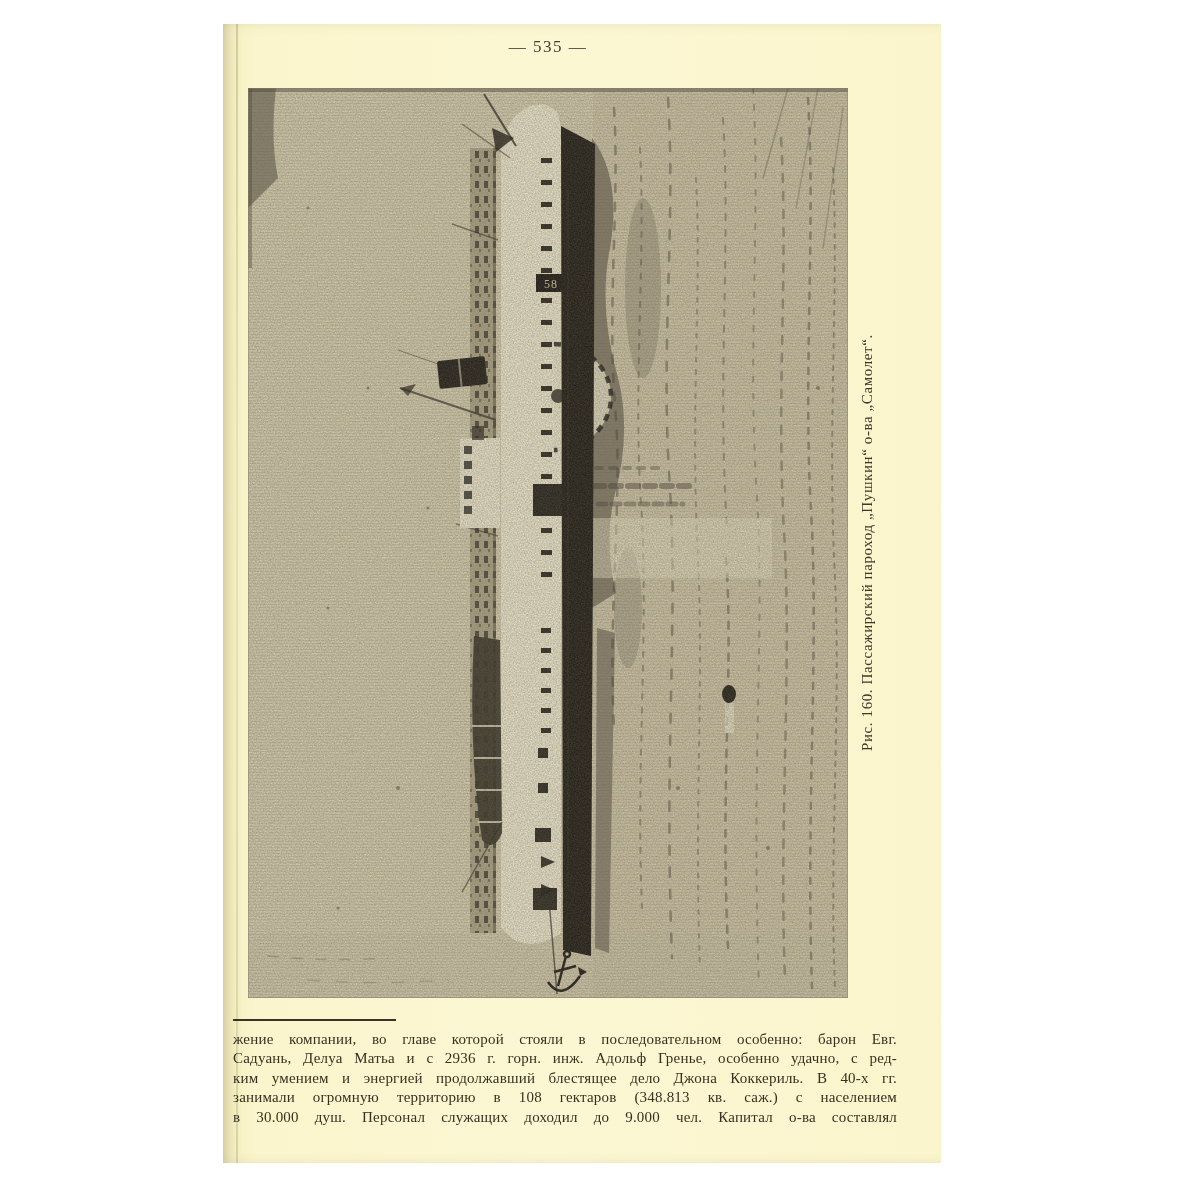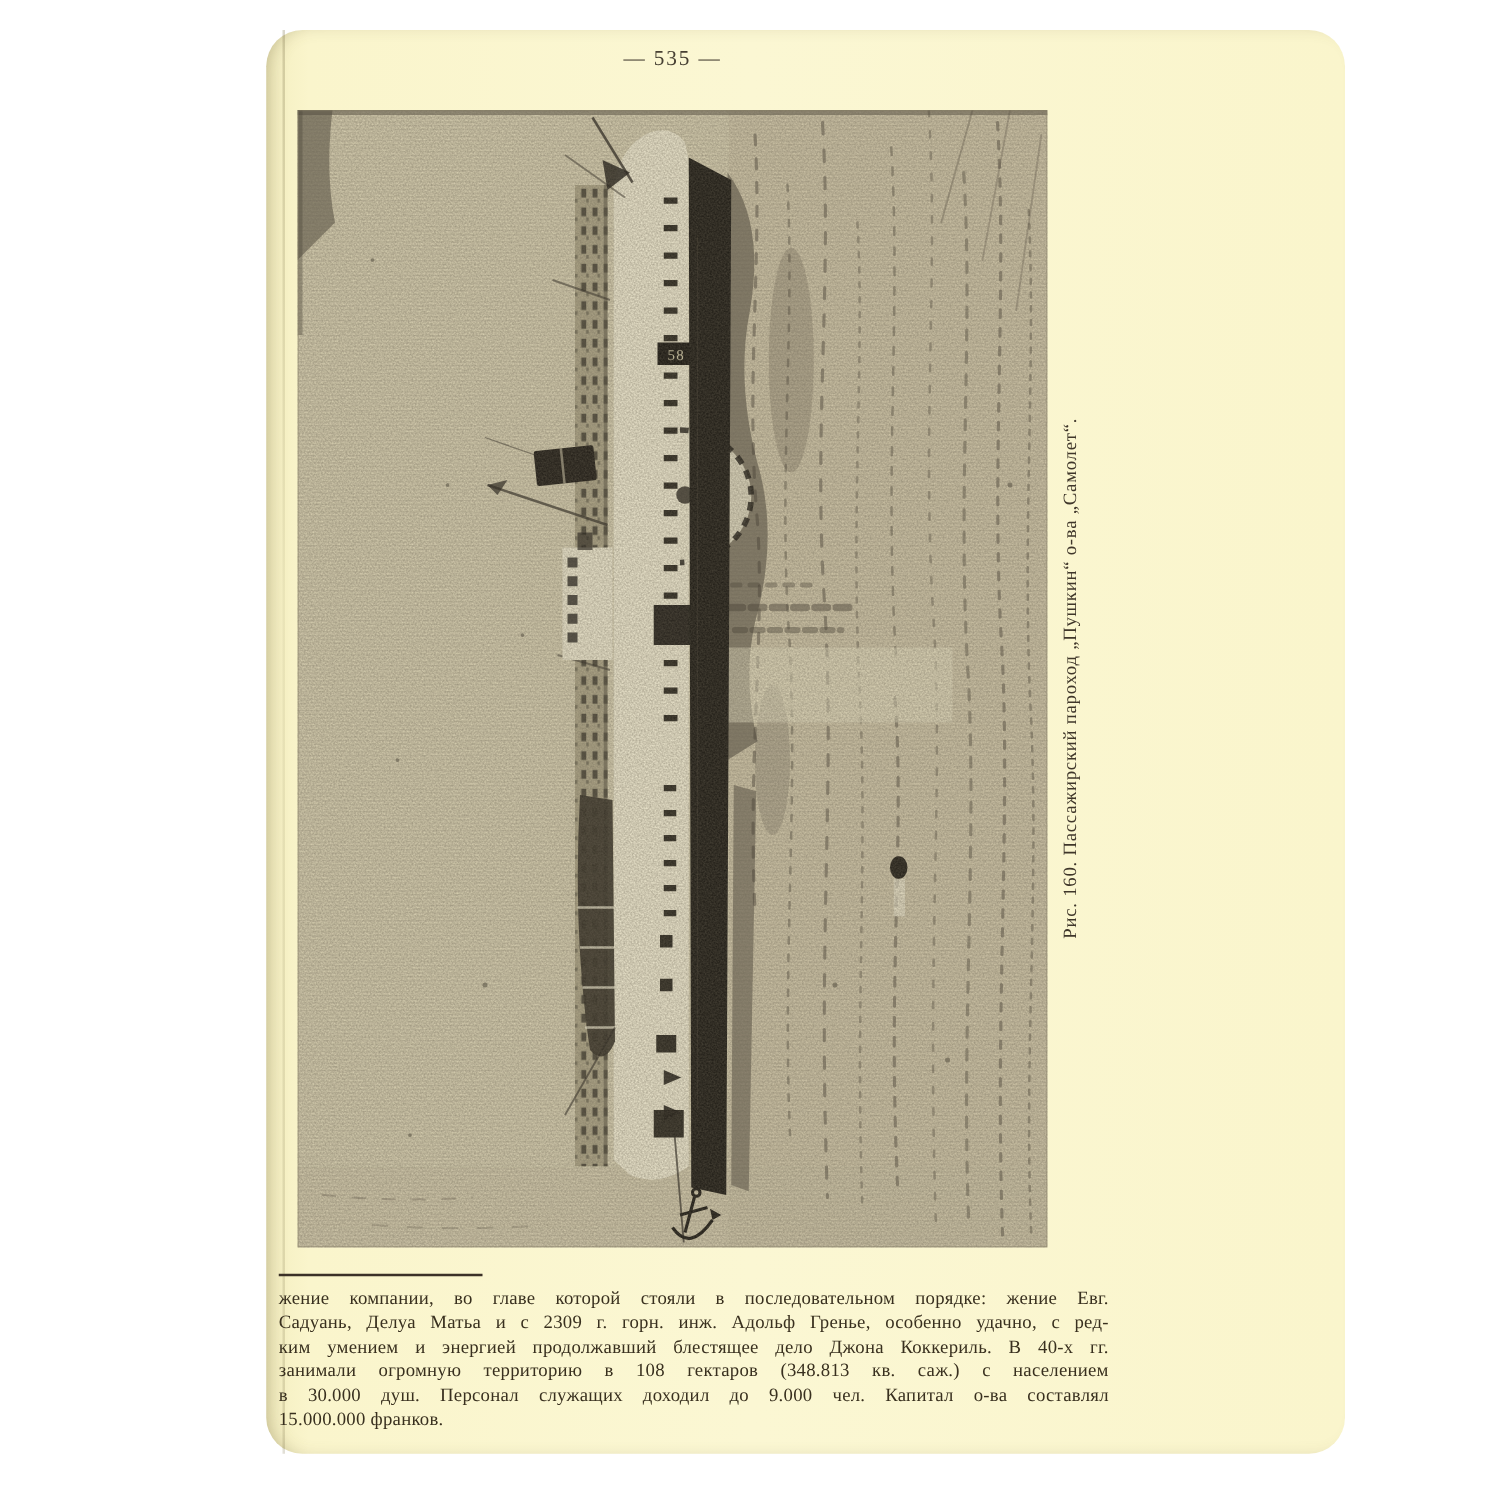--- a/index.html
+++ b/index.html
@@ -1,20 +1,20 @@
 <!DOCTYPE html>
 <html><head>
 <meta charset="utf-8">
 <style>
   html,body{margin:0;padding:0;background:#ffffff;}
   .canvas{position:relative;width:1200px;height:1200px;background:#ffffff;overflow:hidden;
           font-family:"Liberation Serif","DejaVu Serif",serif;color:#3b3127;}
-  .page{position:absolute;left:213px;top:24px;width:863px;height:1139px;
+  .page{position:absolute;left:223px;top:24px;width:718px;height:1139px;
         background:linear-gradient(90deg,#f4eec0 0px,#faf5cc 34px,#fbf7d3 45%,#faf5cc 100%);
-        box-shadow:inset 8px 0 16px -8px rgba(110,100,60,.45);border-radius:29px;}
+        box-shadow:inset 8px 0 16px -8px rgba(110,100,60,.45);}
   .page::before{content:"";position:absolute;left:13px;top:0;width:2px;height:100%;
         background:linear-gradient(180deg,rgba(120,110,70,.28),rgba(120,110,70,.08) 40%,rgba(120,110,70,.22));}
   .page-number{position:absolute;left:25px;top:13px;width:600px;text-align:center;
         font-size:17px;letter-spacing:1.5px;color:#474033;}
   .photo{position:absolute;left:25px;top:64px;width:600px;height:910px;}
   .photo svg{display:block;}
   .caption{position:absolute;left:636px;top:64px;height:910px;
         writing-mode:vertical-rl;transform:rotate(180deg);text-align:center;
         font-size:15px;letter-spacing:.6px;color:#3f362a;white-space:nowrap;}
   .footnote{position:absolute;left:10px;top:995px;width:664px;}
@@ -217,22 +217,21 @@
 
         <rect x="0" y="0" width="600" height="910" filter="url(#grain)"></rect>
         <rect x="0.5" y="0.5" width="599" height="909" fill="none" stroke="#8a8168" opacity="0.5"></rect>
       </svg>
     </div>
 
     <div class="caption">Рис. 160. Пассажирский пароход „Пушкин“ о-ва „Самолет“.</div>
 
     <div class="footnote">
       <div class="footnote-rule"></div>
-      <div class="fl">жение компании, во главе которой стояли в последовательном порядке: жение Евг.</div>
-      <div class="fl">Садуань, Делуа Матьа и с 2309 г. горн. инж. Адольф Гренье, особенно удачно, с ред-</div>
+      <div class="fl">жение компании, во главе которой стояли в последовательном особенно: барон Евг.</div>
+      <div class="fl">Садуань, Делуа Матьа и с 2936 г. горн. инж. Адольф Гренье, особенно удачно, с ред-</div>
       <div class="fl">ким умением и энергией продолжавший блестящее дело Джона Коккериль. В 40-х гг.</div>
       <div class="fl">занимали огромную территорию в 108 гектаров (348.813 кв. саж.) с населением</div>
       <div class="fl">в 30.000 душ. Персонал служащих доходил до 9.000 чел. Капитал о-ва составлял</div>
-      <div class="fl fl-last">15.000.000 франков.</div>
     </div>
 
   </div>
 </div>
 
 </body></html>

